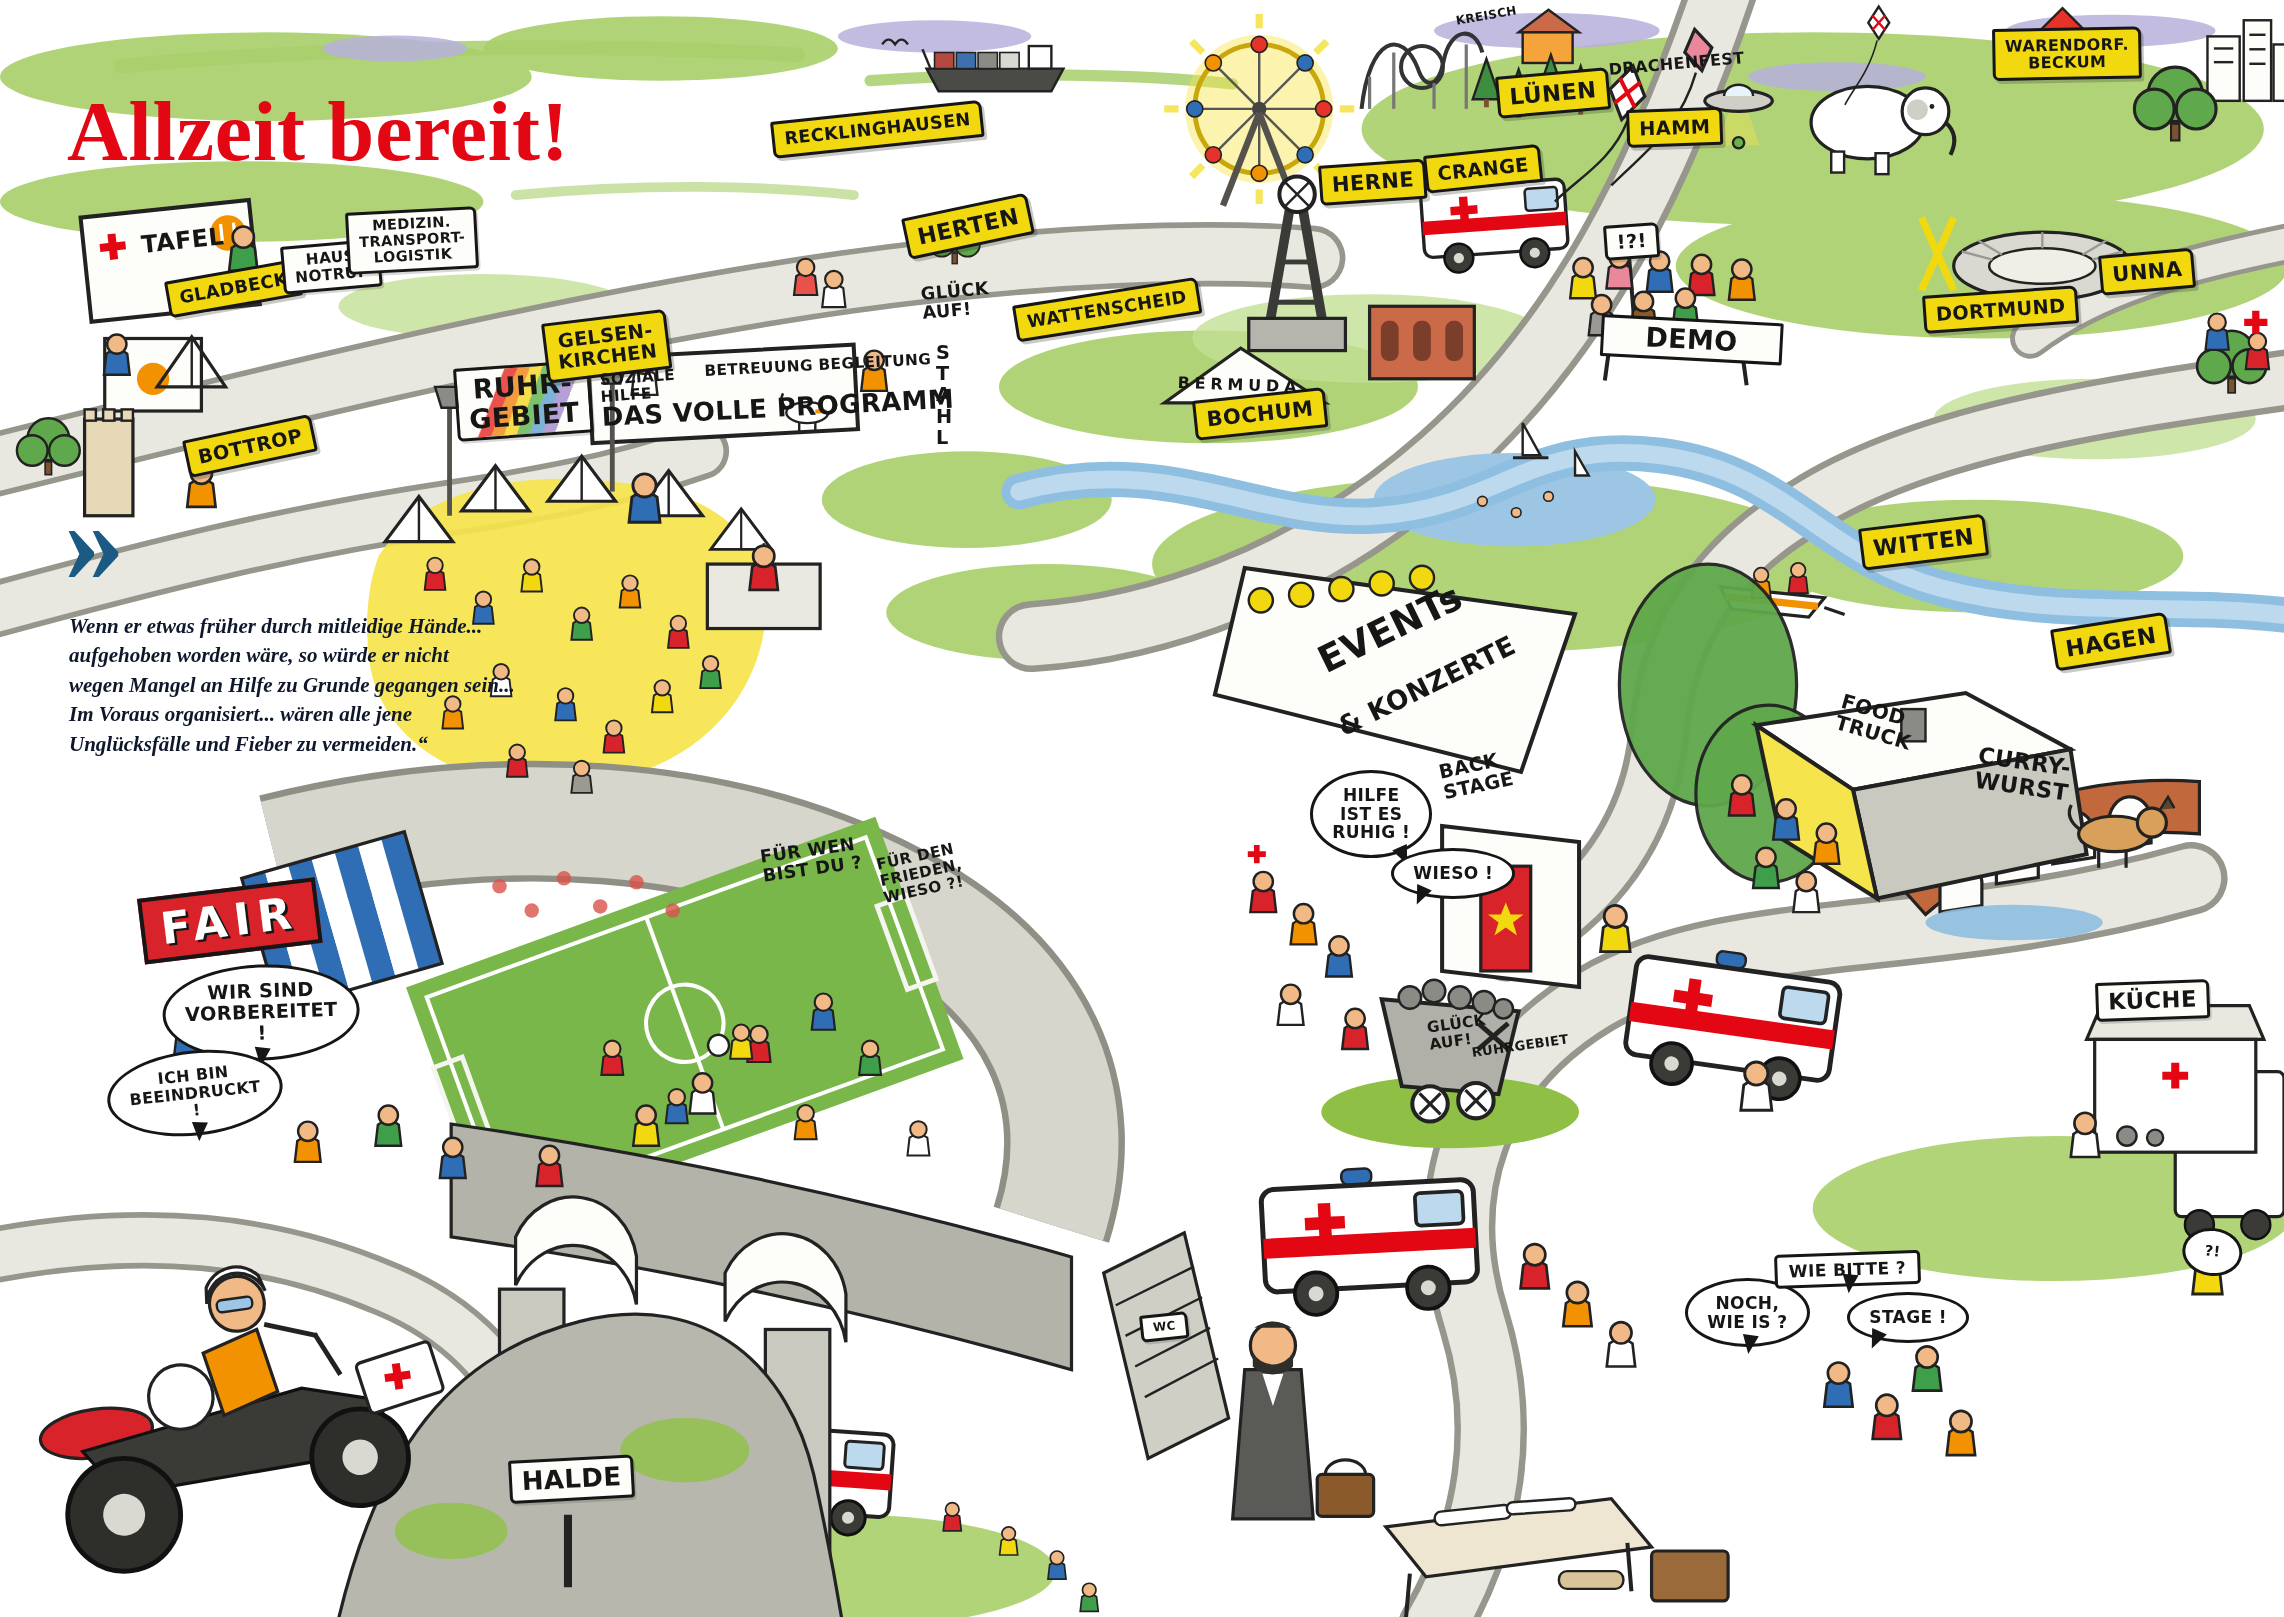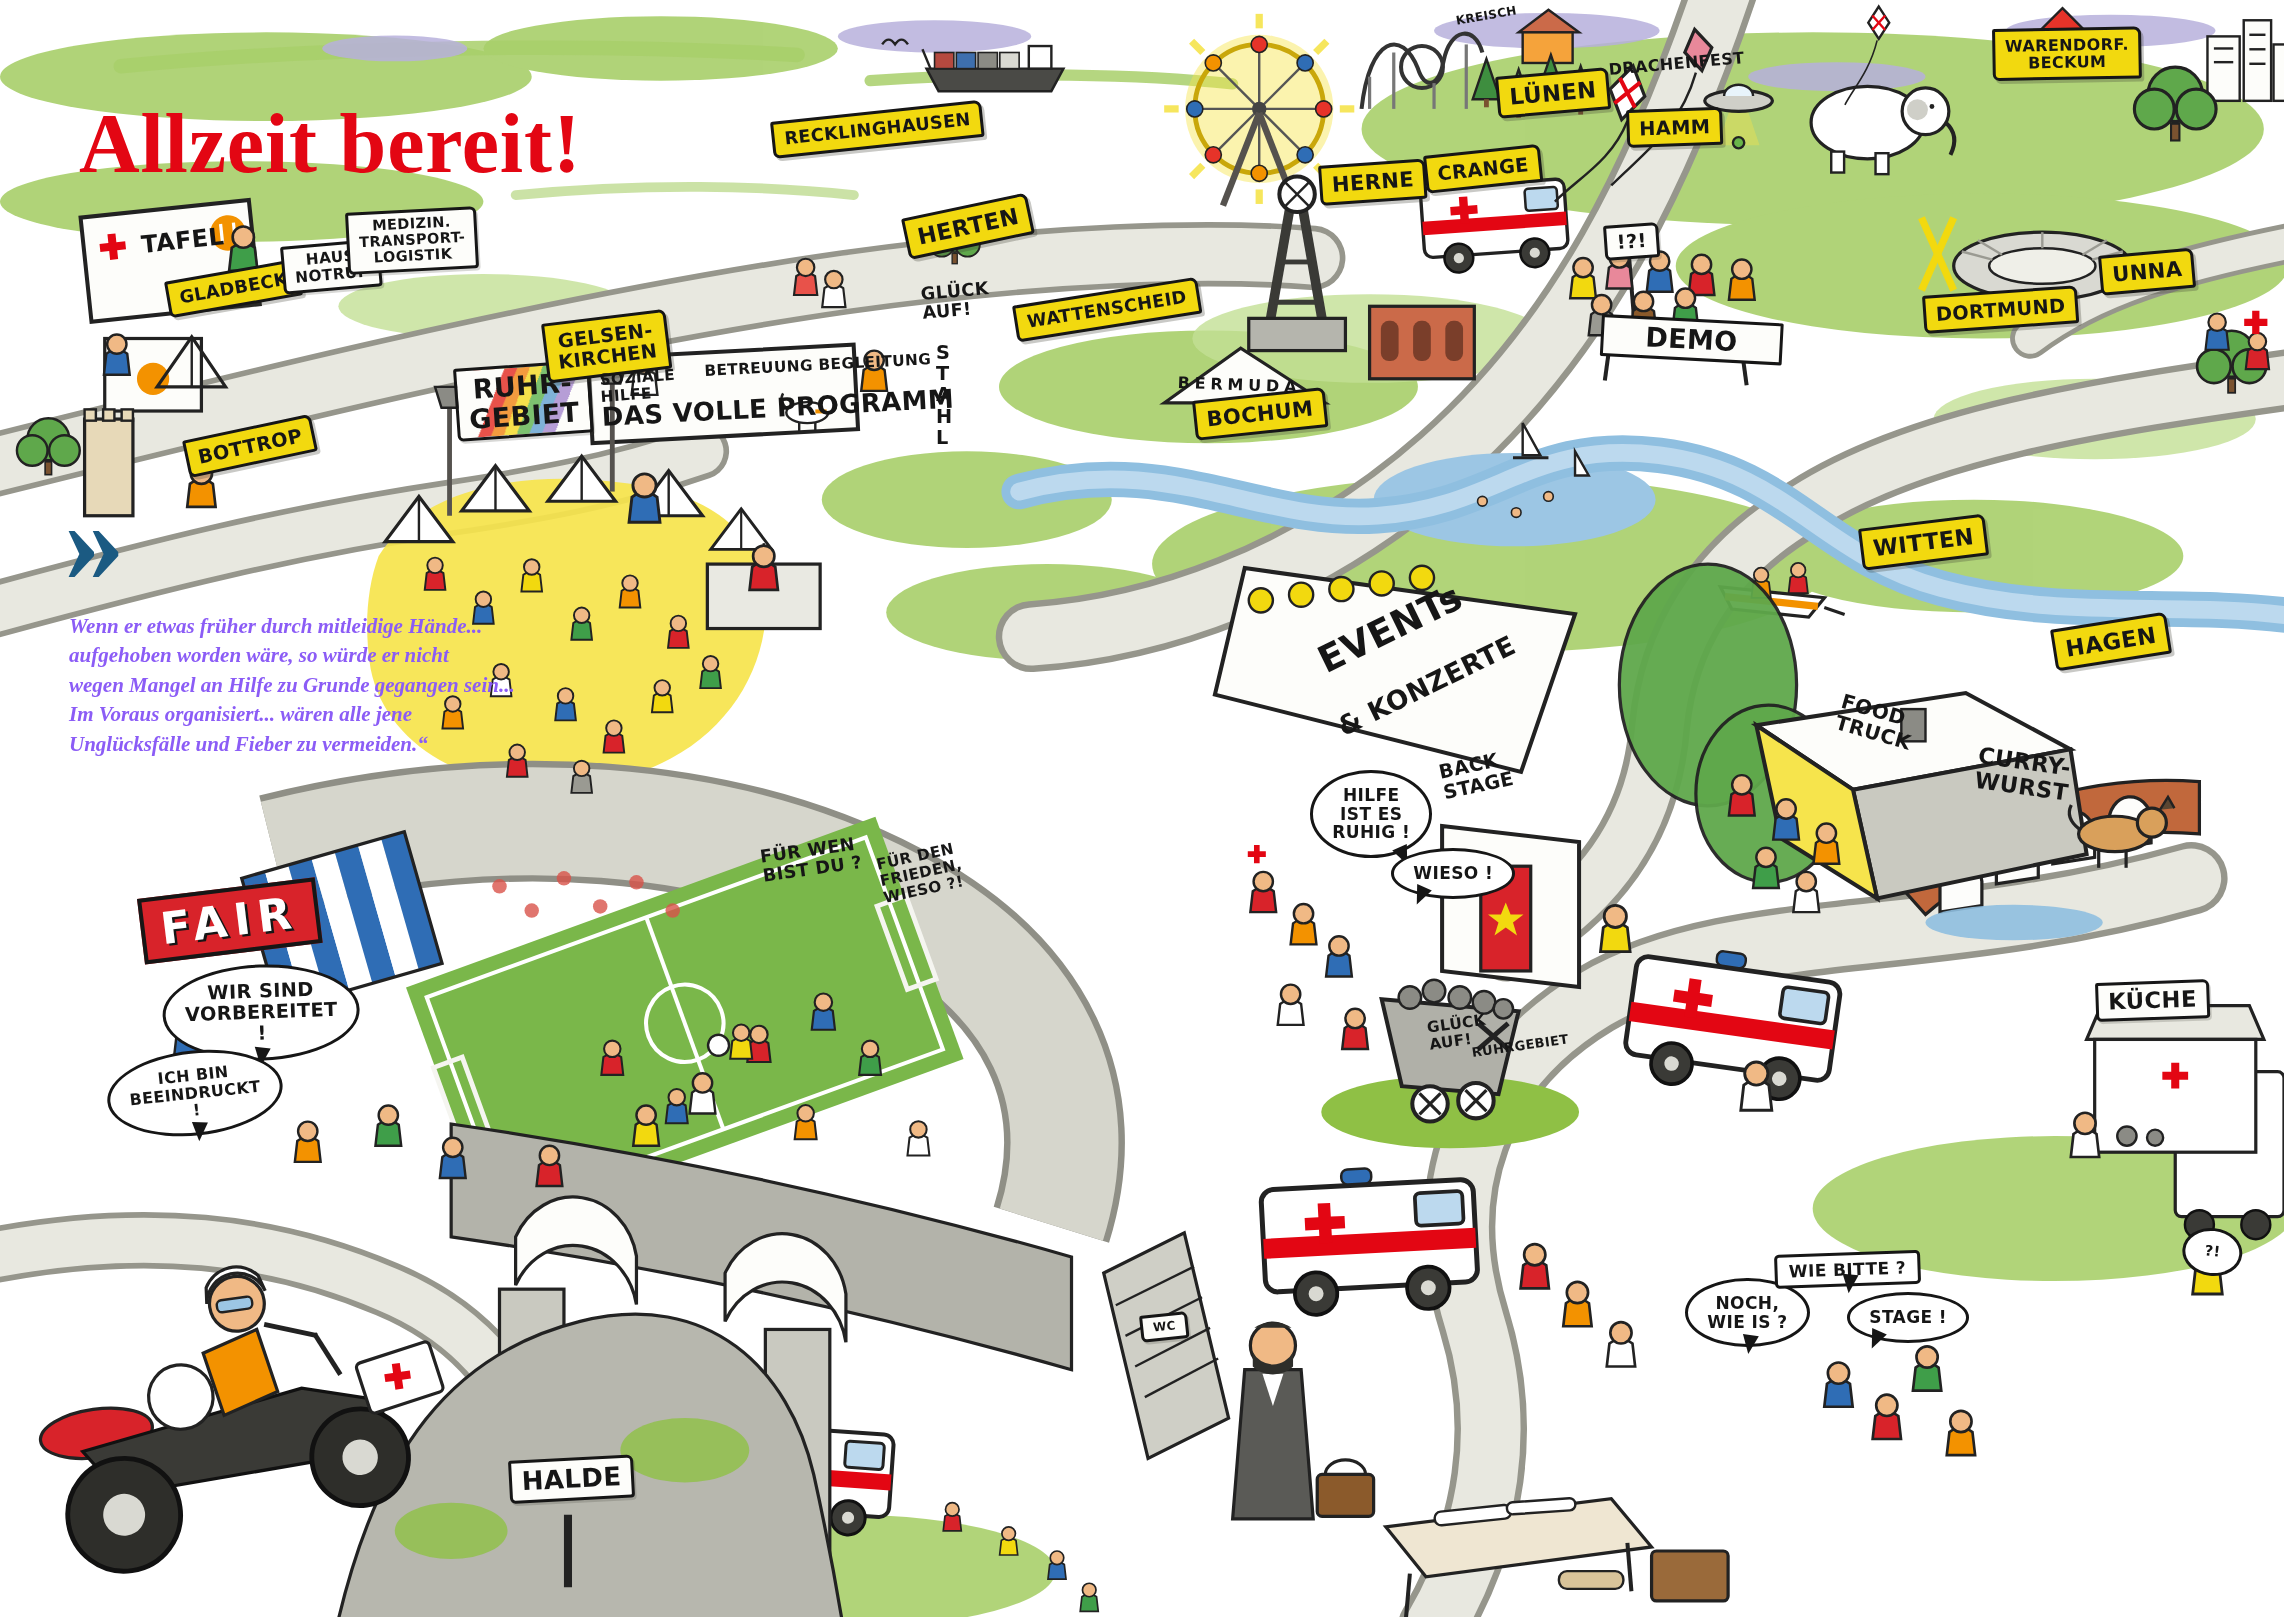--- a/index.html
+++ b/index.html
@@ -19,26 +19,26 @@
   .fair{background:#d8232a;color:#fff;border:4px solid #161616;padding:4.8px 16px;
         letter-spacing:7.3px;text-shadow:2.4px 2.4px 0 #161616}
   .sp{letter-spacing:4.8px}
   .rainbow{background:linear-gradient(115deg,#fdfdfa 30%,#e8524a 30% 38%,#f39b3f 38% 46%,
            #f5e04b 46% 54%,#7cc16f 54% 62%,#7fb2d8 62% 70%,#b69ed6 70% 78%,#fdfdfa 78%)}
   .tail-b::after,.tail-bl::after,.tail-br::after{content:"";position:absolute;width:0;height:0;
         border:8px solid transparent;border-top:19.3px solid #161616}
   .tail-b::after{left:45%;bottom:-17.7px;transform:rotate(8deg)}
   .tail-bl::after{left:14%;bottom:-17.7px;transform:rotate(24deg)}
   .tail-br::after{right:14%;bottom:-17.7px;transform:rotate(-24deg)}
-  .title{position:absolute;left:63px;top:79px;margin:16px;font-family:"Liberation Serif","DejaVu Serif",serif;
+  .title{position:absolute;left:63px;top:79px;margin:4px;font-family:"Liberation Serif","DejaVu Serif",serif;
          font-size:84px;font-weight:700;color:#e30613;letter-spacing:0.8px}
   .qmark{position:absolute;left:64px;top:480px;font-family:"Liberation Serif",serif;
          font-size:121px;line-height:1;font-weight:700;color:#1b5a82}
   .quote{position:absolute;left:69px;top:612px;width:500px;font-family:"Liberation Serif","DejaVu Serif",serif;
-         font-style:italic;font-weight:700;font-size:21px;line-height:1.4;color:#8b5cf6;white-space:pre-line}
+         font-style:italic;font-weight:700;font-size:21px;line-height:1.4;color:#0f172a;white-space:pre-line}
 </style>
 </head>
 <body>
 
 <div class="stage">
 
 <svg class="bg" width="2284" height="1618" viewBox="0 0 2835 2008">
   <defs>
     <g id="person" stroke="#222" stroke-width="3">
       <path d="M-13,14 Q0,4 13,14 L16,40 L-16,40 Z" fill="currentColor"></path>

